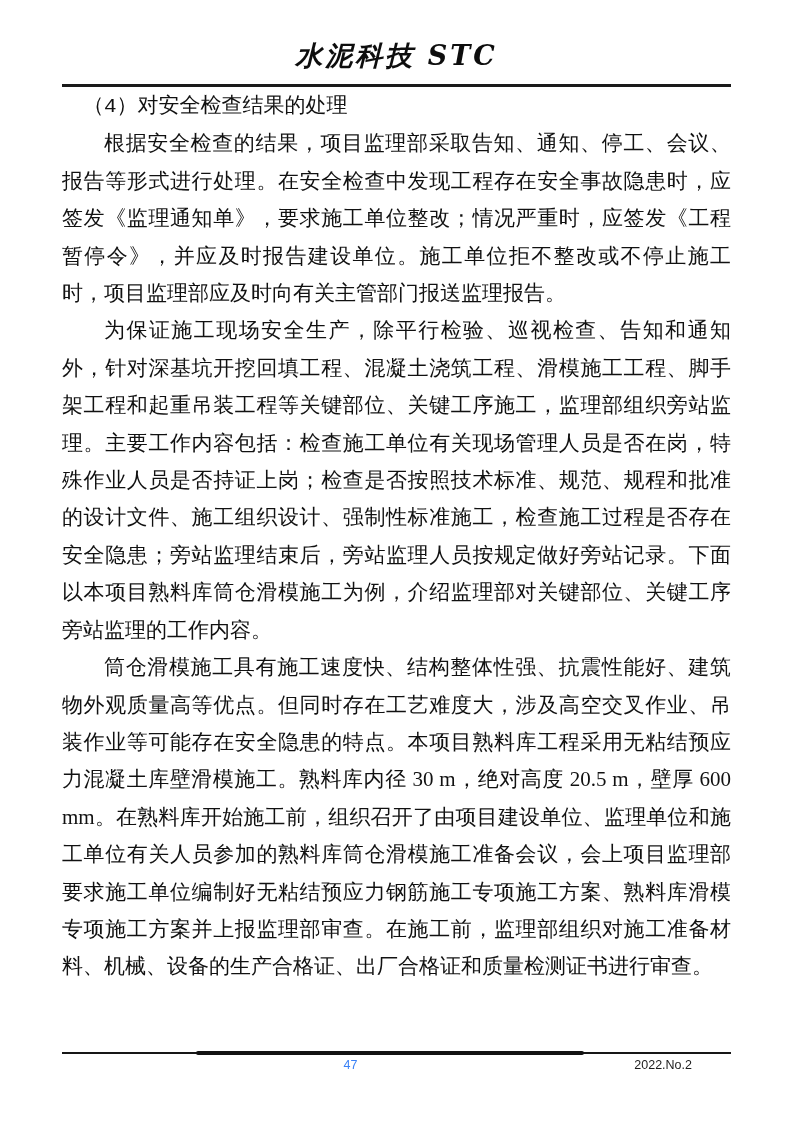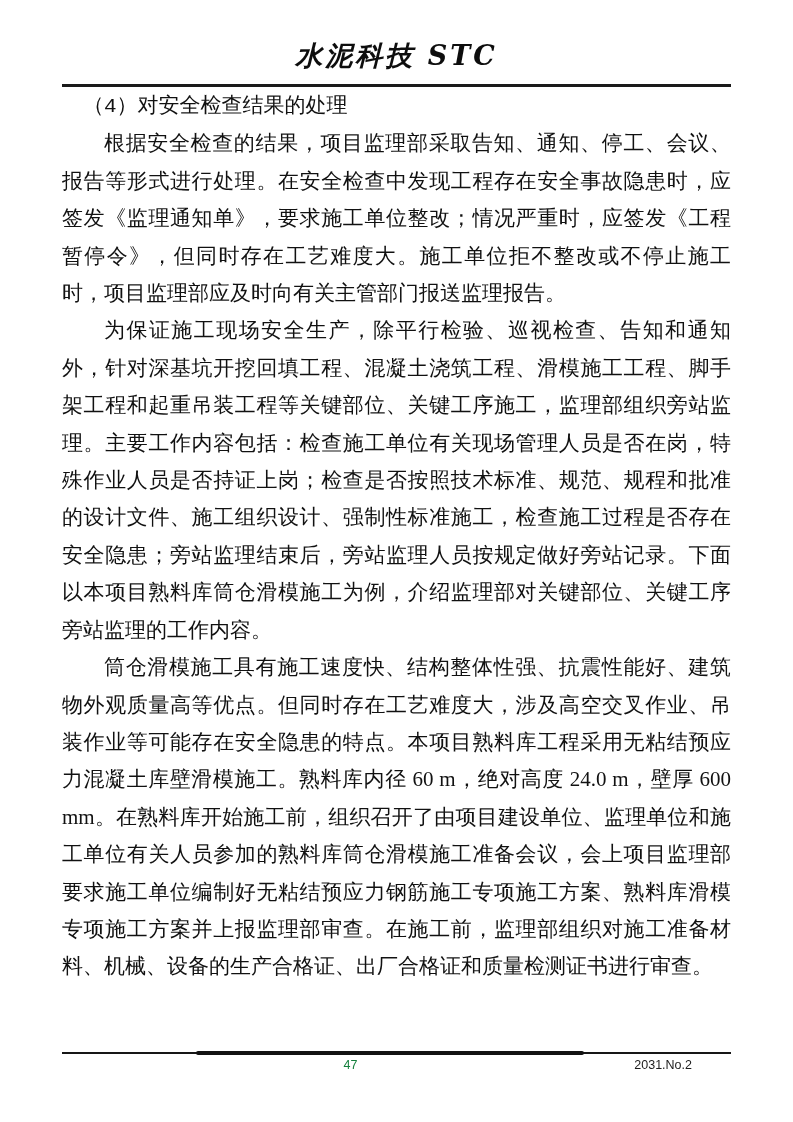--- a/index.html
+++ b/index.html
@@ -91,21 +91,21 @@
     border-radius: 2px;
   }
   .footer-page {
     position: absolute;
     top: 1058px;
     left: 0;
     width: 701px;
     text-align: center;
     font-family: "Liberation Sans", sans-serif;
     font-size: 12.5px;
-    color: #15803d;
+    color: #3b82f6;
   }
   .footer-issue {
     position: absolute;
     top: 1058px;
     right: 101px;
     font-family: "Liberation Sans", sans-serif;
     font-size: 12.5px;
     color: #1c1c1c;
   }
 </style>
@@ -114,27 +114,27 @@
 
 <div class="page">
 
   <div class="header-title">水泥科技 STC</div>
 
   <div class="header-rule"></div>
 
   <div class="content">
     <p class="subhead">（4）对安全检查结果的处理</p>
 
-    <p class="para">根据安全检查的结果，项目监理部采取告知、通知、停工、会议、报告等形式进行处理。在安全检查中发现工程存在安全事故隐患时，应签发《监理通知单》，要求施工单位整改；情况严重时，应签发《工程暂停令》，但同时存在工艺难度大。施工单位拒不整改或不停止施工时，项目监理部应及时向有关主管部门报送监理报告。</p>
+    <p class="para">根据安全检查的结果，项目监理部采取告知、通知、停工、会议、报告等形式进行处理。在安全检查中发现工程存在安全事故隐患时，应签发《监理通知单》，要求施工单位整改；情况严重时，应签发《工程暂停令》，并应及时报告建设单位。施工单位拒不整改或不停止施工时，项目监理部应及时向有关主管部门报送监理报告。</p>
 
 
     <p class="para">为保证施工现场安全生产，除平行检验、巡视检查、告知和通知外，针对深基坑开挖回填工程、混凝土浇筑工程、滑模施工工程、脚手架工程和起重吊装工程等关键部位、关键工序施工，监理部组织旁站监理。主要工作内容包括：检查施工单位有关现场管理人员是否在岗，特殊作业人员是否持证上岗；检查是否按照技术标准、规范、规程和批准的设计文件、施工组织设计、强制性标准施工，检查施工过程是否存在安全隐患；旁站监理结束后，旁站监理人员按规定做好旁站记录。下面以本项目熟料库筒仓滑模施工为例，介绍监理部对关键部位、关键工序旁站监理的工作内容。</p>
 
-    <p class="para">筒仓滑模施工具有施工速度快、结构整体性强、抗震性能好、建筑物外观质量高等优点。但同时存在工艺难度大，涉及高空交叉作业、吊装作业等可能存在安全隐患的特点。本项目熟料库工程采用无粘结预应力混凝土库壁滑模施工。熟料库内径 60 m，绝对高度 24.0 m，壁厚 600 mm。在熟料库开始施工前，组织召开了由项目建设单位、监理单位和施工单位有关人员参加的熟料库筒仓滑模施工准备会议，会上项目监理部要求施工单位编制好无粘结预应力钢筋施工专项施工方案、熟料库滑模专项施工方案并上报监理部审查。在施工前，监理部组织对施工准备材料、机械、设备的生产合格证、出厂合格证和质量检测证书进行审查。</p>
+    <p class="para">筒仓滑模施工具有施工速度快、结构整体性强、抗震性能好、建筑物外观质量高等优点。但同时存在工艺难度大，涉及高空交叉作业、吊装作业等可能存在安全隐患的特点。本项目熟料库工程采用无粘结预应力混凝土库壁滑模施工。熟料库内径 30 m，绝对高度 20.5 m，壁厚 600 mm。在熟料库开始施工前，组织召开了由项目建设单位、监理单位和施工单位有关人员参加的熟料库筒仓滑模施工准备会议，会上项目监理部要求施工单位编制好无粘结预应力钢筋施工专项施工方案、熟料库滑模专项施工方案并上报监理部审查。在施工前，监理部组织对施工准备材料、机械、设备的生产合格证、出厂合格证和质量检测证书进行审查。</p>
   </div>
 
   <div class="footer-rule"></div>
 
   <div class="footer-page">47</div>
 
-  <div class="footer-issue">2031.No.2</div>
+  <div class="footer-issue">2022.No.2</div>
 
 </div>
 
 </body></html>

